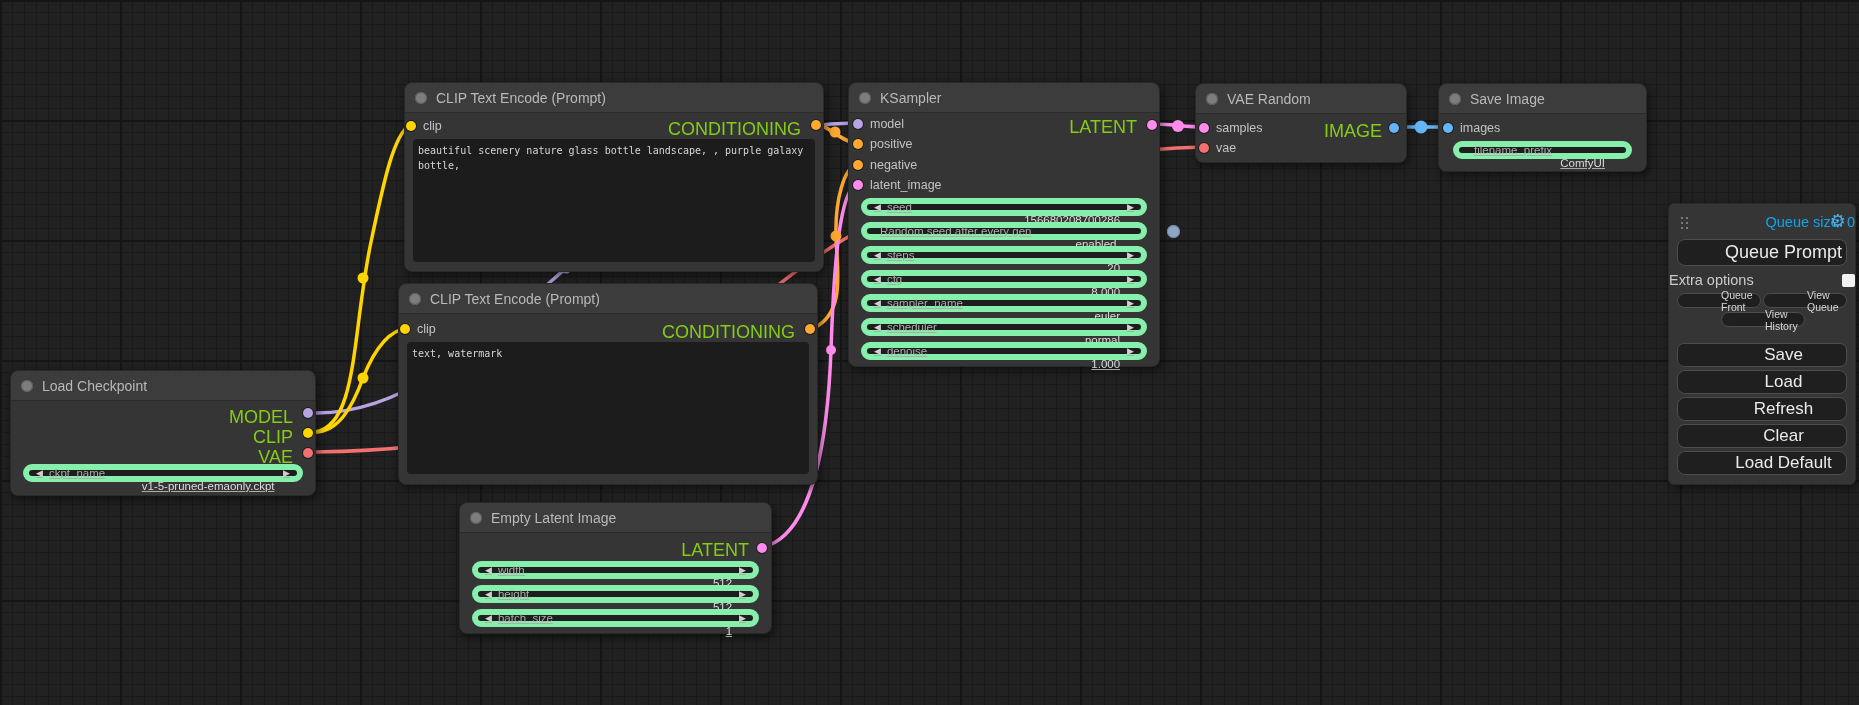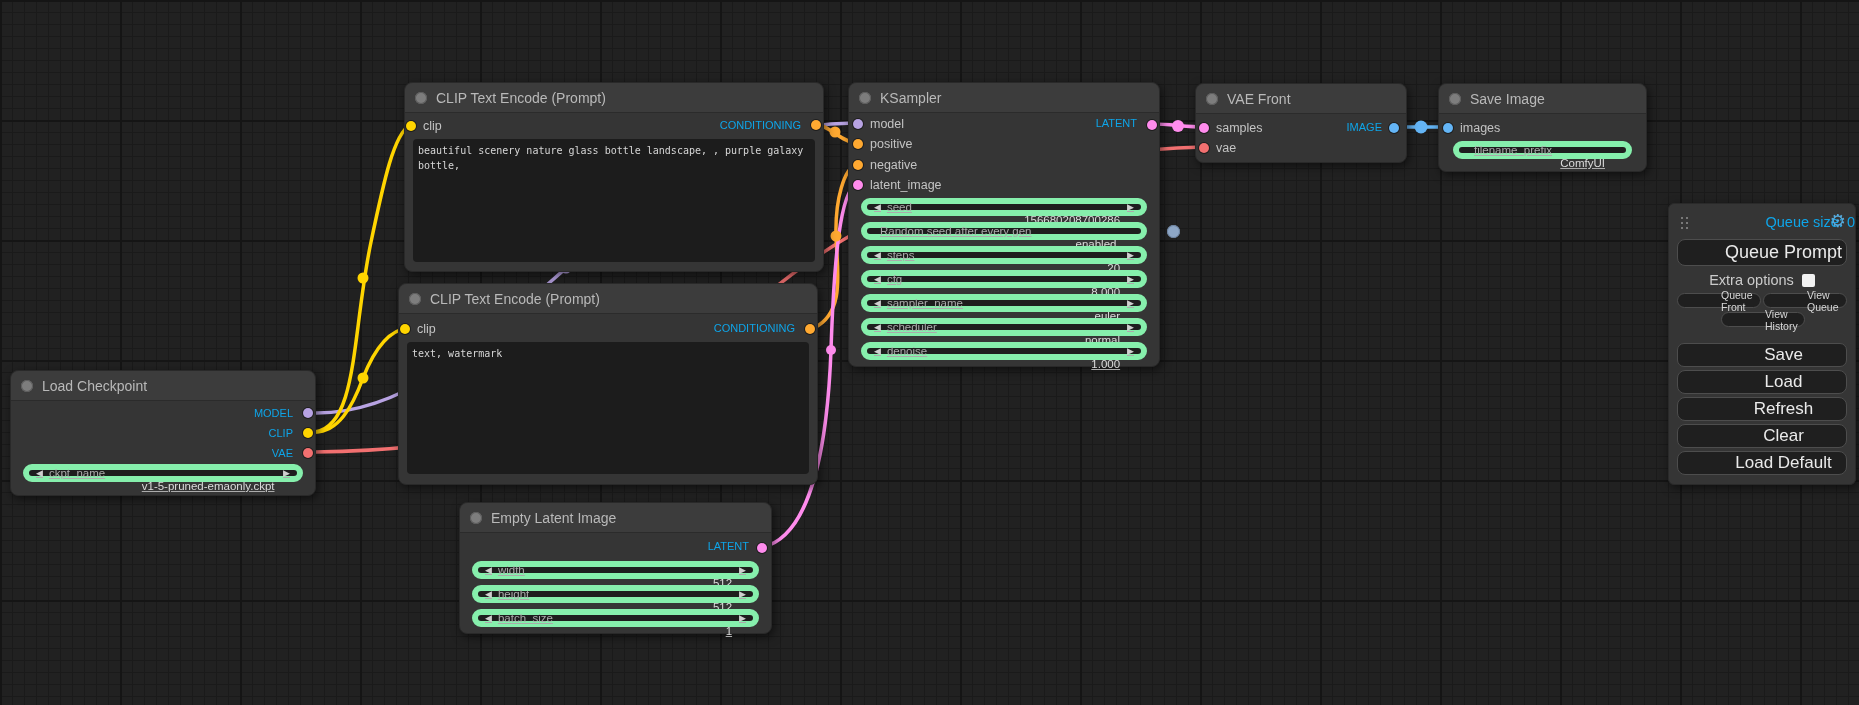--- a/index.html
+++ b/index.html
@@ -16,21 +16,21 @@
   }
   #wires{position:absolute;left:0;top:0;z-index:1;}
   .node{position:absolute;z-index:2;background:#353535;border:1px solid #292929;
         border-radius:8px;box-shadow:2px 3px 10px rgba(0,0,0,.55);box-sizing:border-box;}
   .node-header{height:30px;display:flex;align-items:center;gap:9px;padding:0 10px;
         background:#3c3c3c;border-radius:8px 8px 0 0;border-bottom:1px solid #2b2b2b;box-sizing:border-box;}
   .collapse-dot{width:12px;height:12px;border-radius:50%;background:#7d7d7d;box-shadow:inset 0 0 0 1px #5c5c5c;flex:0 0 auto;}
   .node-title{color:#b9b9b9;font-size:14px;white-space:nowrap;}
   .slot-dot{position:absolute;width:10px;height:10px;border-radius:50%;box-shadow:0 0 0 1px rgba(0,0,0,.45);}
   .slot-label{position:absolute;color:#c3c3c3;font-size:12.5px;white-space:nowrap;}
-  .out-label{position:absolute;color:#0ea5e9;font-size:11px;white-space:nowrap;text-align:right;}
+  .out-label{position:absolute;color:#84cc16;font-size:18px;white-space:nowrap;text-align:right;}
   .widget{position:absolute;height:18px;background:#1e1e1e;border:6px solid #86efac;border-radius:10px;
         display:flex;align-items:center;padding:0 7px;font-size:11.5px;color:#ababab;box-sizing:border-box;text-decoration:underline;}
   .w-label{margin-left:6px;white-space:nowrap;}
   .w-value{margin-left:auto;color:#dcdcdc;margin-right:7px;white-space:nowrap;margin-top:26px;}
   .arrow{color:#cfcfcf;font-size:9px;line-height:1;flex:0 0 auto;}
   .prompt-box{position:absolute;left:8px;right:8px;background:#1c1c1c;border-radius:4px;
         color:#d6d6d6;font:10px "DejaVu Sans Mono",monospace;line-height:1.5;padding:4px 5px;
         box-sizing:border-box;white-space:pre-wrap;word-break:break-word;}
   .toggle-dot{width:13px;height:13px;border-radius:50%;background:#8ea7c6;box-shadow:inset 0 0 0 1px #6d83a0;flex:0 0 auto;}
   
@@ -172,21 +172,21 @@
       <span class="arrow">◀</span>
       <span class="w-label">denoise</span>
       <span class="w-value">1.000</span>
       <span class="arrow">▶</span>
     </div>
   </div>
 
   <div class="node" style="left:1195px;top:83px;width:212px;height:80px;">
     <div class="node-header">
       <span class="collapse-dot"></span>
-      <span class="node-title">VAE Front</span>
+      <span class="node-title">VAE Random</span>
     </div>
     <span class="slot-dot" style="left:3px;top:39px;background:#ff8ced;"></span>
     <div class="slot-label" style="left:20px;top:37px;">samples</div>
     <div class="out-label" style="right:24px;top:37px;">IMAGE</div>
     <span class="slot-dot" style="right:7px;top:39px;background:#64b5f6;"></span>
     <span class="slot-dot" style="left:3px;top:59px;background:#f27070;"></span>
     <div class="slot-label" style="left:20px;top:57px;">vae</div>
   </div>
 
   <div class="node" style="left:1438px;top:83px;width:209px;height:89px;">
@@ -227,21 +227,21 @@
       <span class="w-value">1</span>
       <span class="arrow">▶</span>
     </div>
   </div>
 
   <div id="queue-panel" style="left:1668px;top:203px;width:188px;height:282px;">
     <span class="drag-dots"></span>
     <div style="position:absolute;left:0;right:0;top:10px;text-align:right;color:#0ea5e9;font-size:14.5px;">Queue size: 0</div>
     <span class="gear">⚙</span>
     <div class="qp-btn" style="left:8px;right:8px;top:35px;height:27px;font-size:18px;">Queue Prompt</div>
-    <div style="position:absolute;left:0;right:0;top:68px;display:flex;align-items:center;justify-content:center;color:#cbcbcb;font-size:14.5px;">
+    <div style="position:absolute;left:0;right:0;top:68px;display:flex;align-items:center;justify-content:space-between;color:#cbcbcb;font-size:14.5px;">
       <span>Extra options</span>
       <span class="checkbox"></span>
     </div>
     <div class="qp-btn qp-small" style="left:8px;top:89px;width:84px;height:15px;">Queue Front</div>
     <div class="qp-btn qp-small" style="right:8px;top:89px;width:84px;height:15px;">View Queue</div>
     <div class="qp-btn qp-small" style="left:52px;top:108px;width:84px;height:15px;">View History</div>
     <div class="qp-btn" style="left:8px;right:8px;top:139px;height:24px;font-size:17px;border-radius:7px;">Save</div>
     <div class="qp-btn" style="left:8px;right:8px;top:166px;height:24px;font-size:17px;">Load</div>
     <div class="qp-btn" style="left:8px;right:8px;top:193px;height:24px;font-size:17px;">Refresh</div>
     <div class="qp-btn" style="left:8px;right:8px;top:220px;height:24px;font-size:17px;">Clear</div>

